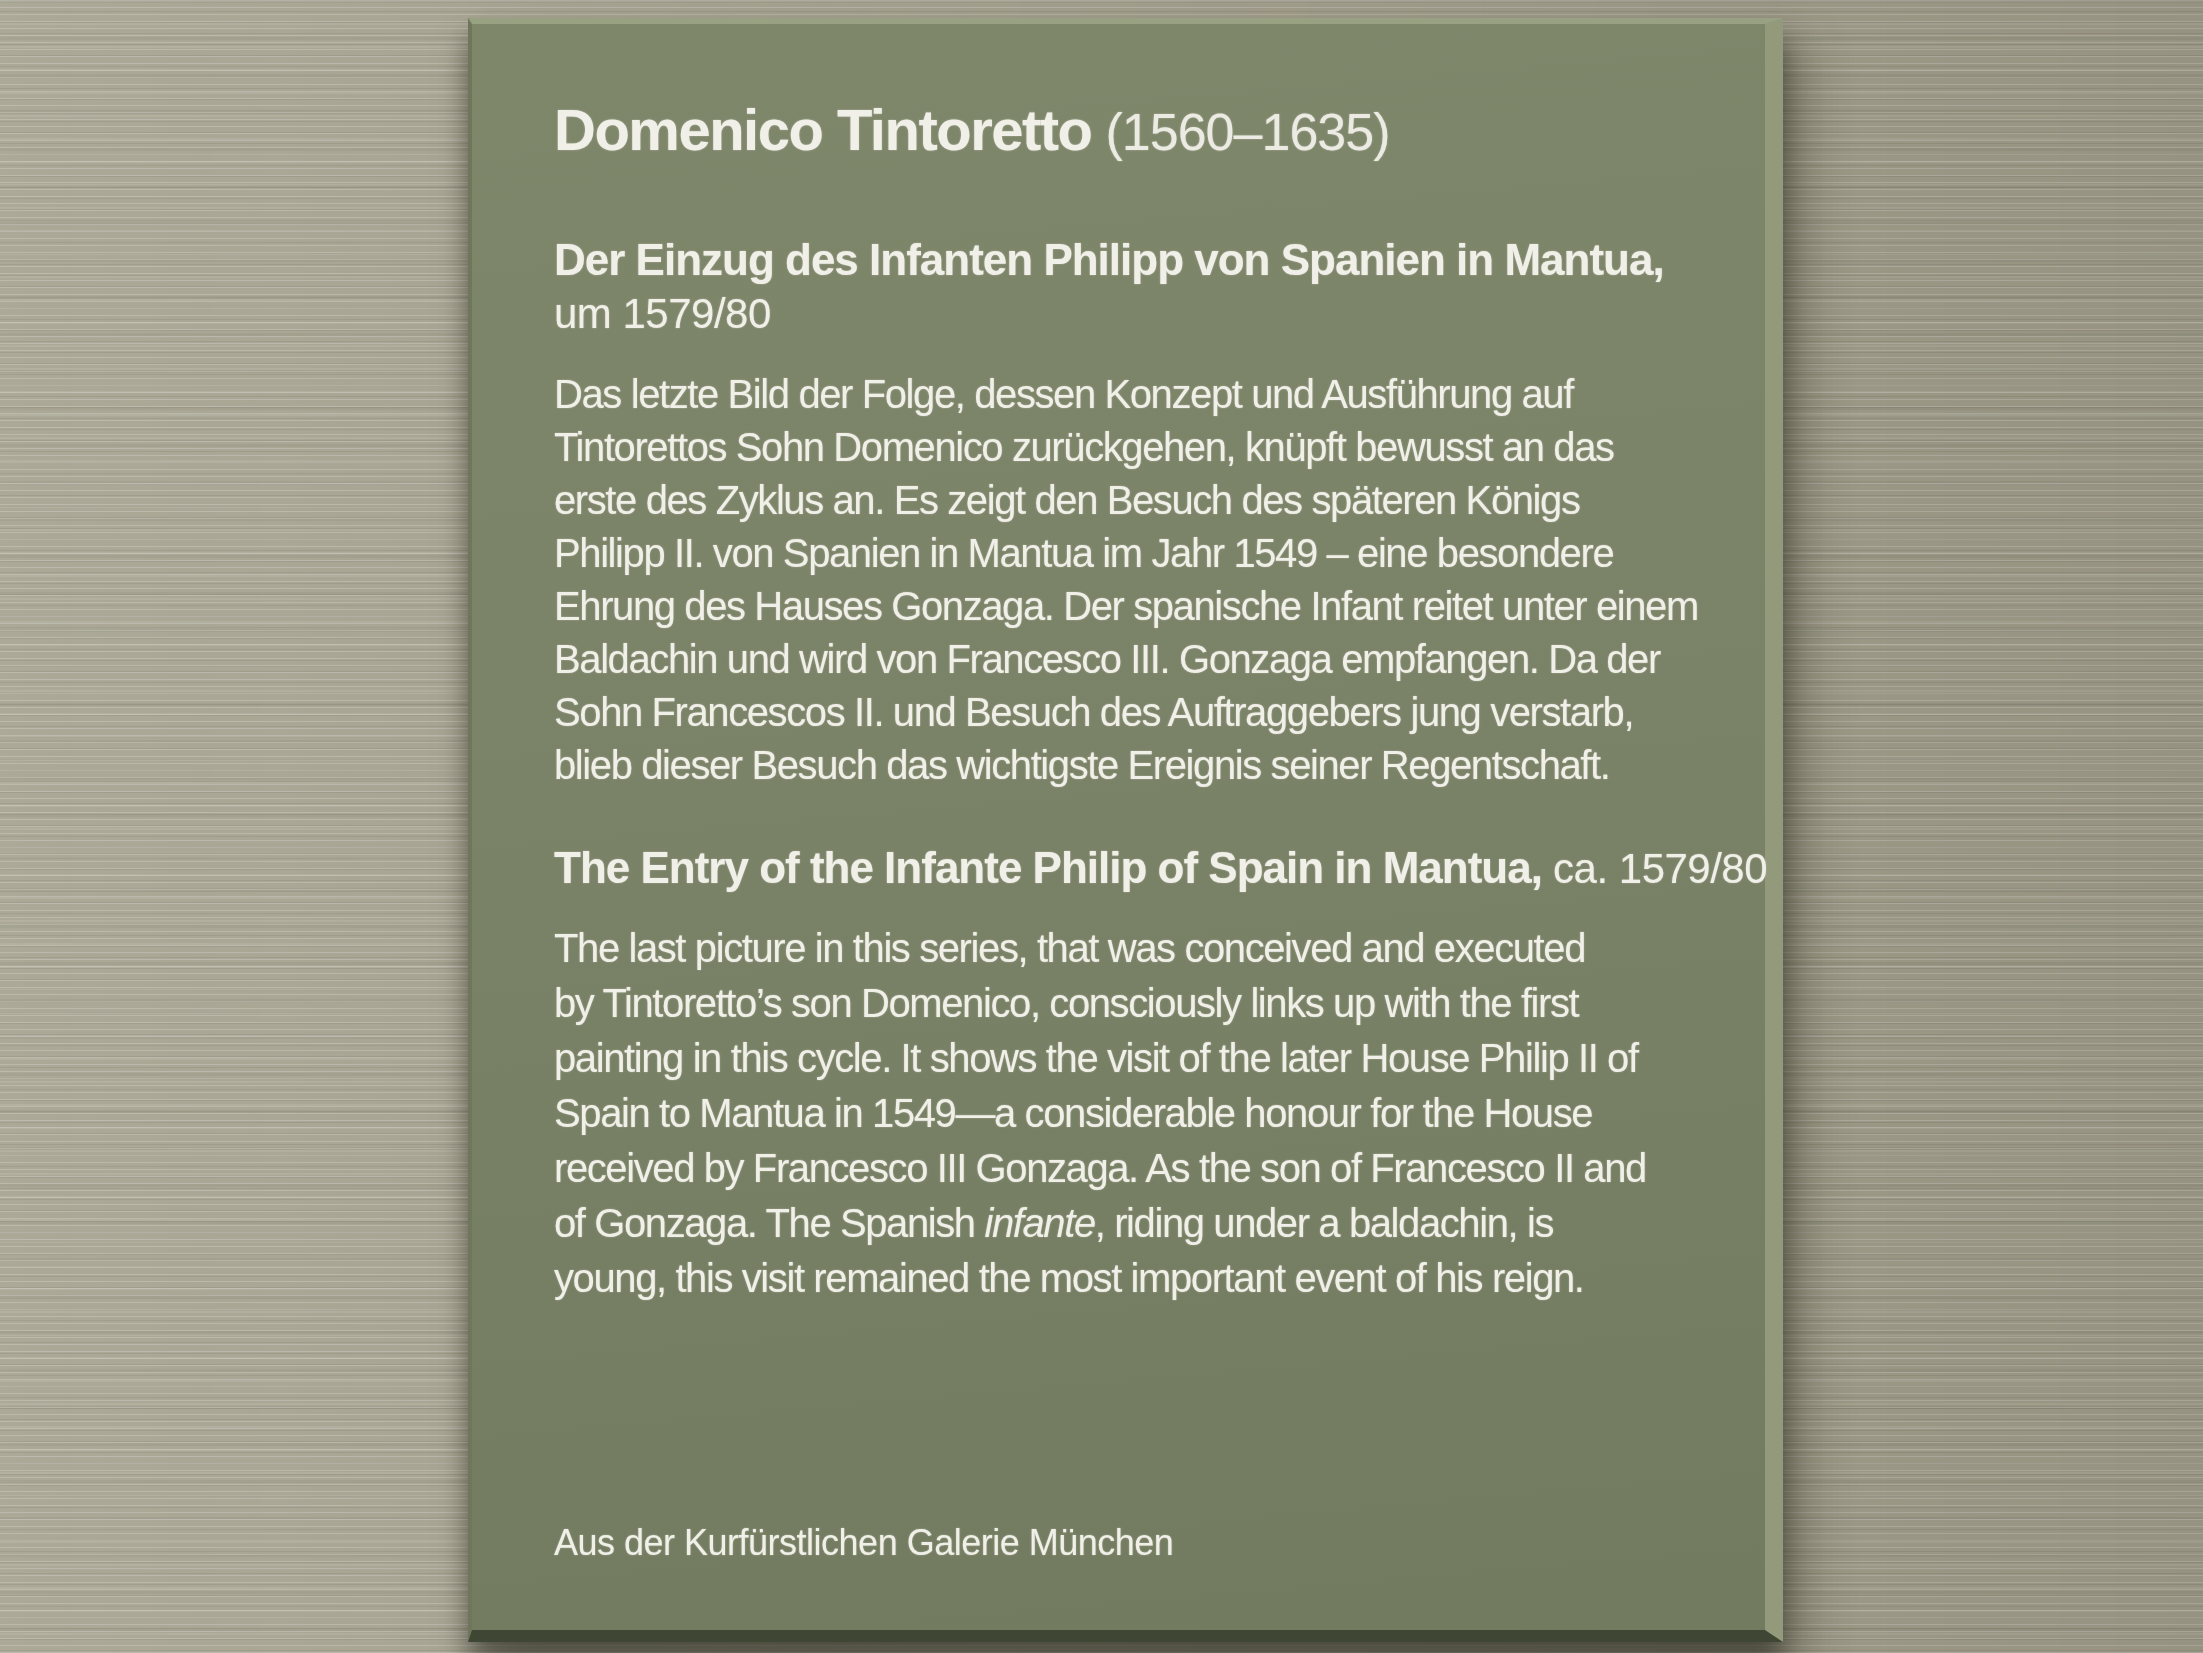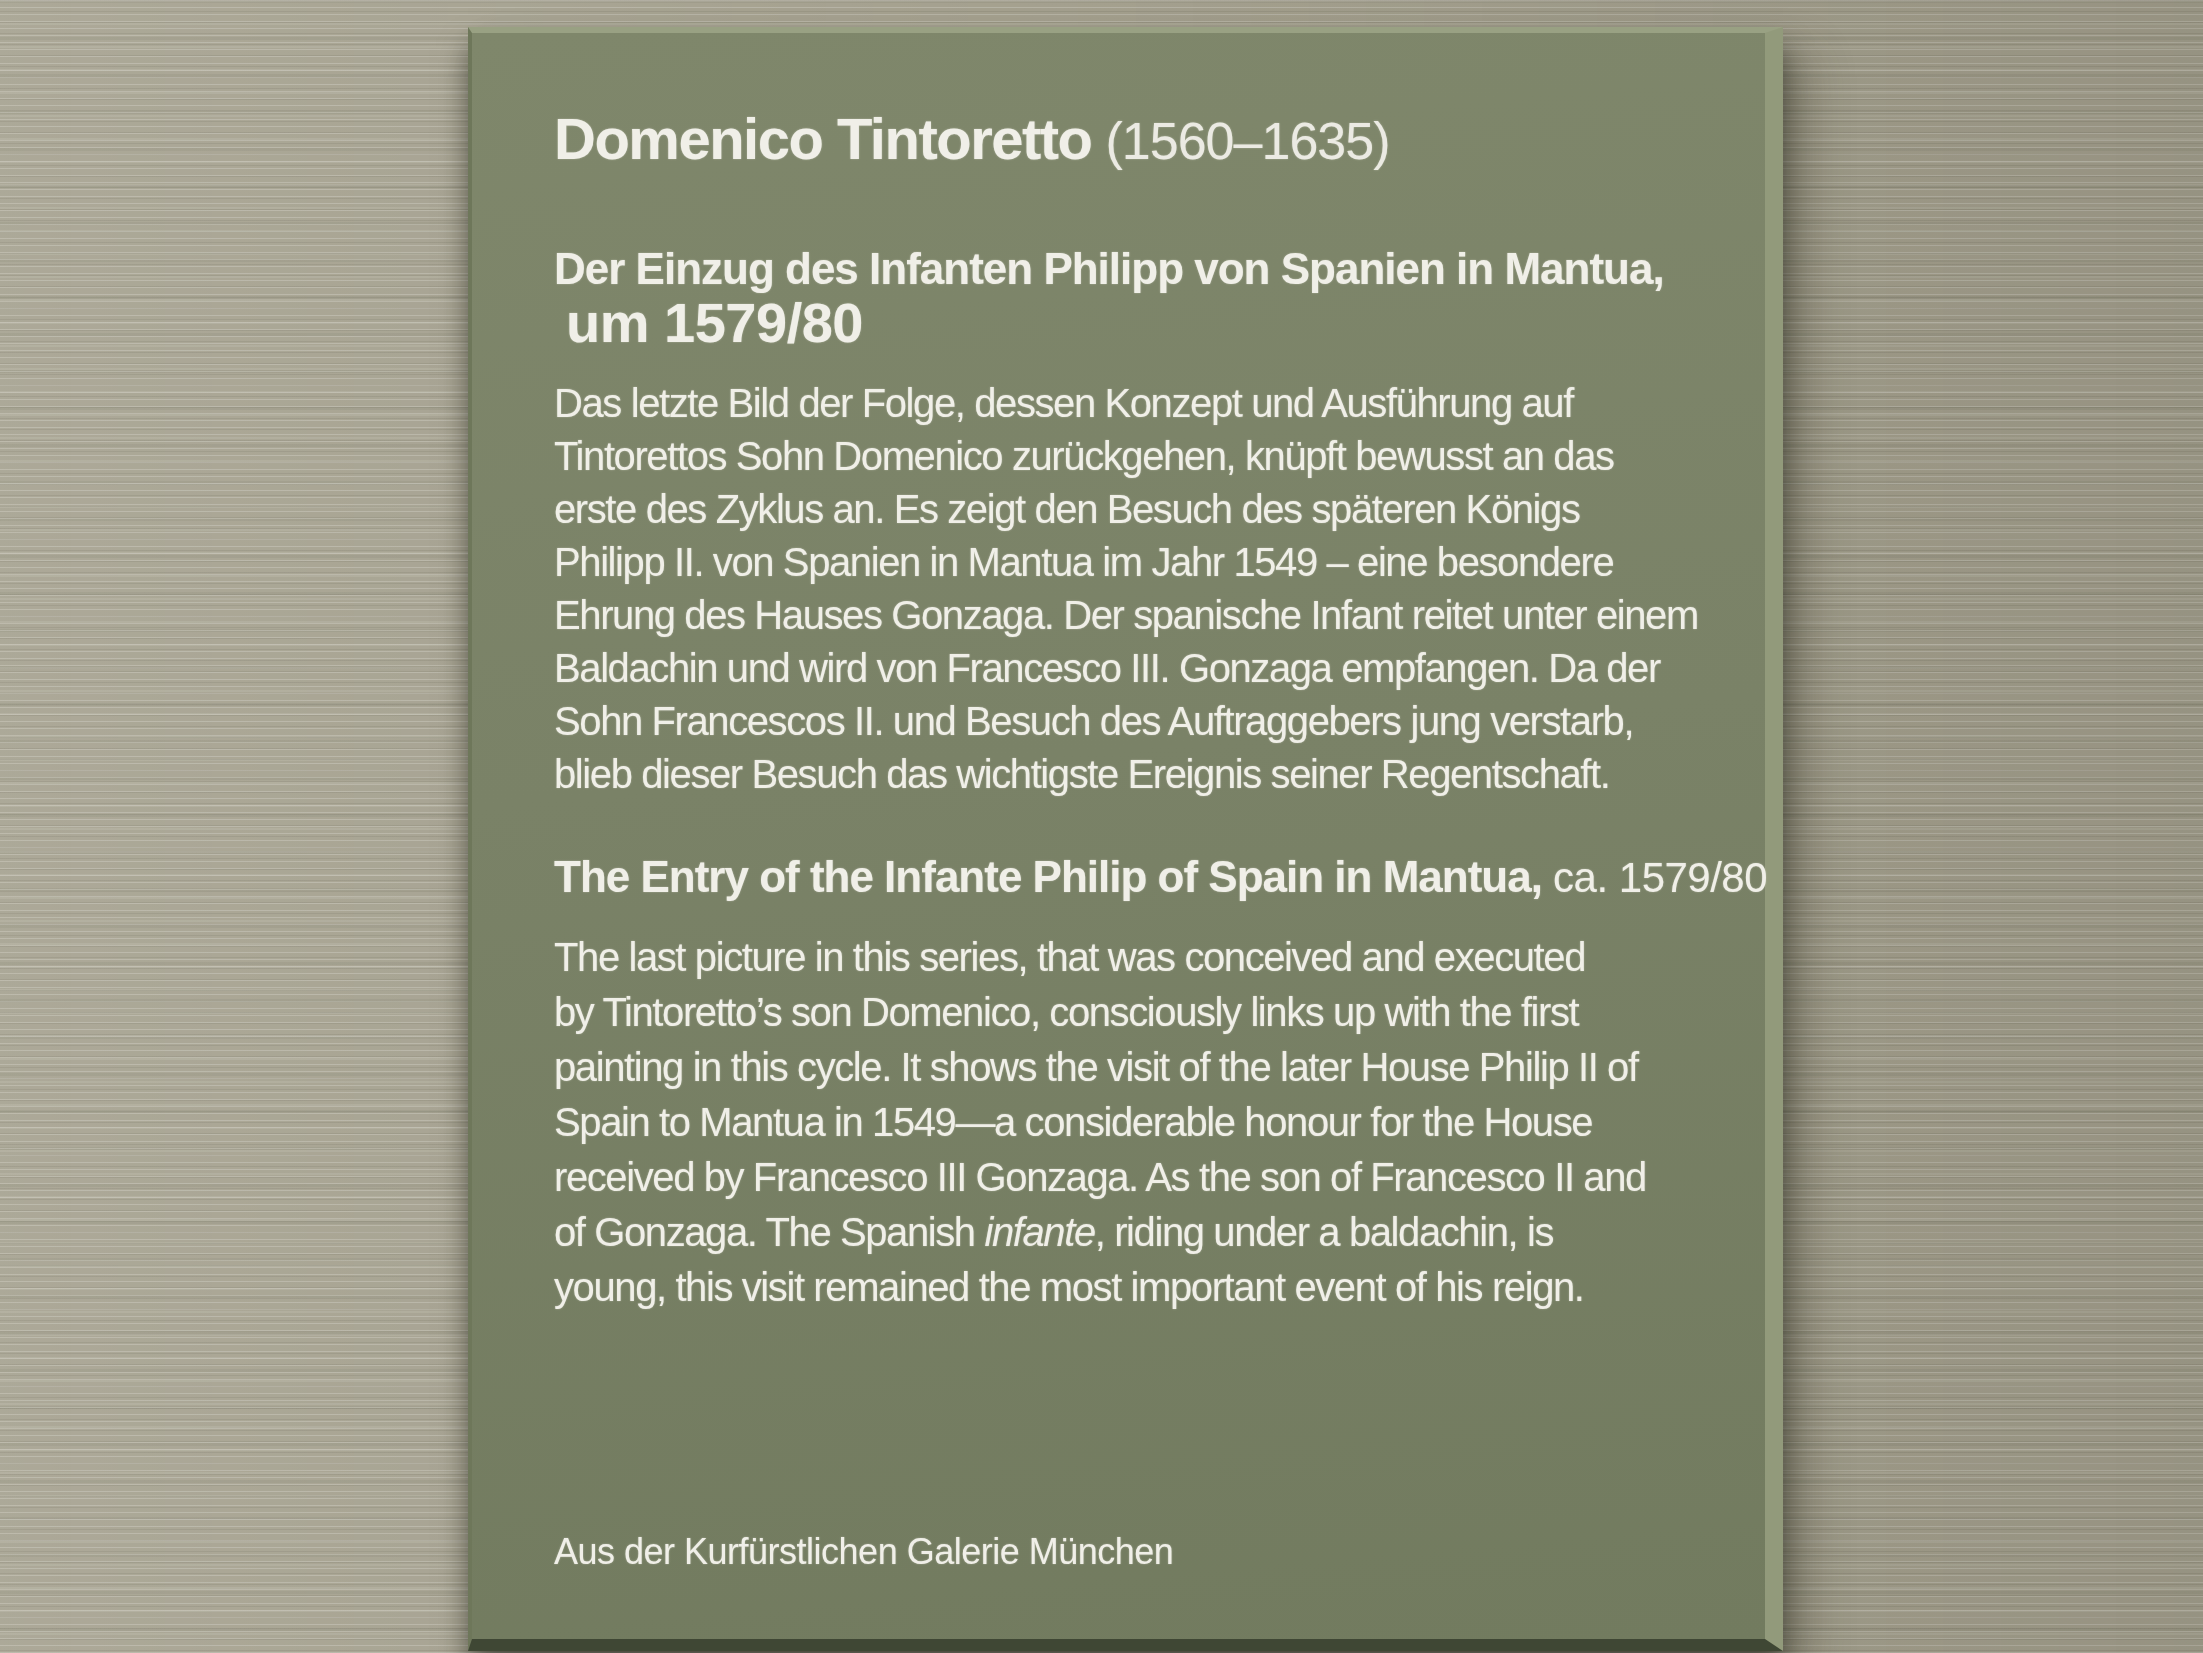--- a/index.html
+++ b/index.html
@@ -8,36 +8,36 @@
     font-family:"Liberation Sans", sans-serif;
     background-color:#a39f8d;
     background-image:
       linear-gradient(90deg, rgba(255,255,250,.10) 0%, rgba(255,255,250,.02) 45%, rgba(40,38,28,.10) 100%),
       repeating-linear-gradient(180deg, rgba(255,255,252,.20) 0 1px, rgba(255,255,252,0) 1px 7px),
       repeating-linear-gradient(180deg, rgba(70,65,50,.12) 0 1px, rgba(70,65,50,0) 1px 11px),
       repeating-linear-gradient(180deg, rgba(255,255,252,.09) 0 2px, rgba(255,255,252,0) 2px 23px),
       repeating-linear-gradient(180deg, rgba(60,56,42,.07) 0 3px, rgba(60,56,42,0) 3px 37px);
   }
   .plaque{
-    position:absolute;left:468px;top:27px;width:1315px;height:1624px;
+    position:absolute;left:468px;top:18px;width:1315px;height:1624px;
     box-sizing:border-box;
     background:linear-gradient(175deg,#7f876b 0%,#7a8267 45%,#727b5f 100%);
     border-top:6px solid #99a183;
     border-right:18px solid #929a7b;
     border-bottom:12px solid #3f4734;
     border-left:4px solid #6e775a;
     box-shadow:0 20px 26px rgba(28,30,20,.55), 26px 28px 42px rgba(55,55,40,.30);
   }
   .inner{position:absolute;left:0;top:0;right:0;bottom:0;}
   .txt{color:#f0efe8;text-shadow:0 0 2px rgba(240,240,228,.45);white-space:nowrap;}
   .artist-line{position:absolute;left:82px;top:72px;font-size:58px;font-weight:700;letter-spacing:-1.5px;}
   .artist-dates{font-size:52px;font-weight:400;letter-spacing:-1px;margin-left:14px;opacity:.96;}
   .work-de{position:absolute;left:82px;top:207px;}
   .h-bold{font-size:44px;font-weight:700;letter-spacing:-1px;line-height:58px;}
-  .date-reg{font-size:56px;font-weight:700;letter-spacing:-0.5px;line-height:50px;margin-left:12px;}
+  .date-reg{font-size:42px;font-weight:400;letter-spacing:-0.5px;line-height:50px;}
   .para{position:absolute;left:82px;font-size:40px;font-weight:400;letter-spacing:-1.4px;}
   .para-de{top:344px;line-height:53px;}
   .para-en{top:897px;line-height:55px;}
   .work-en{position:absolute;left:82px;top:815px;}
   .h-suffix{font-size:42px;font-weight:400;letter-spacing:-0.5px;}
   .inventory{position:absolute;left:82px;top:1496px;font-size:36px;letter-spacing:-0.5px;line-height:46px;}
   .it{font-style:italic;}
 </style>
 </head>
 <body>

